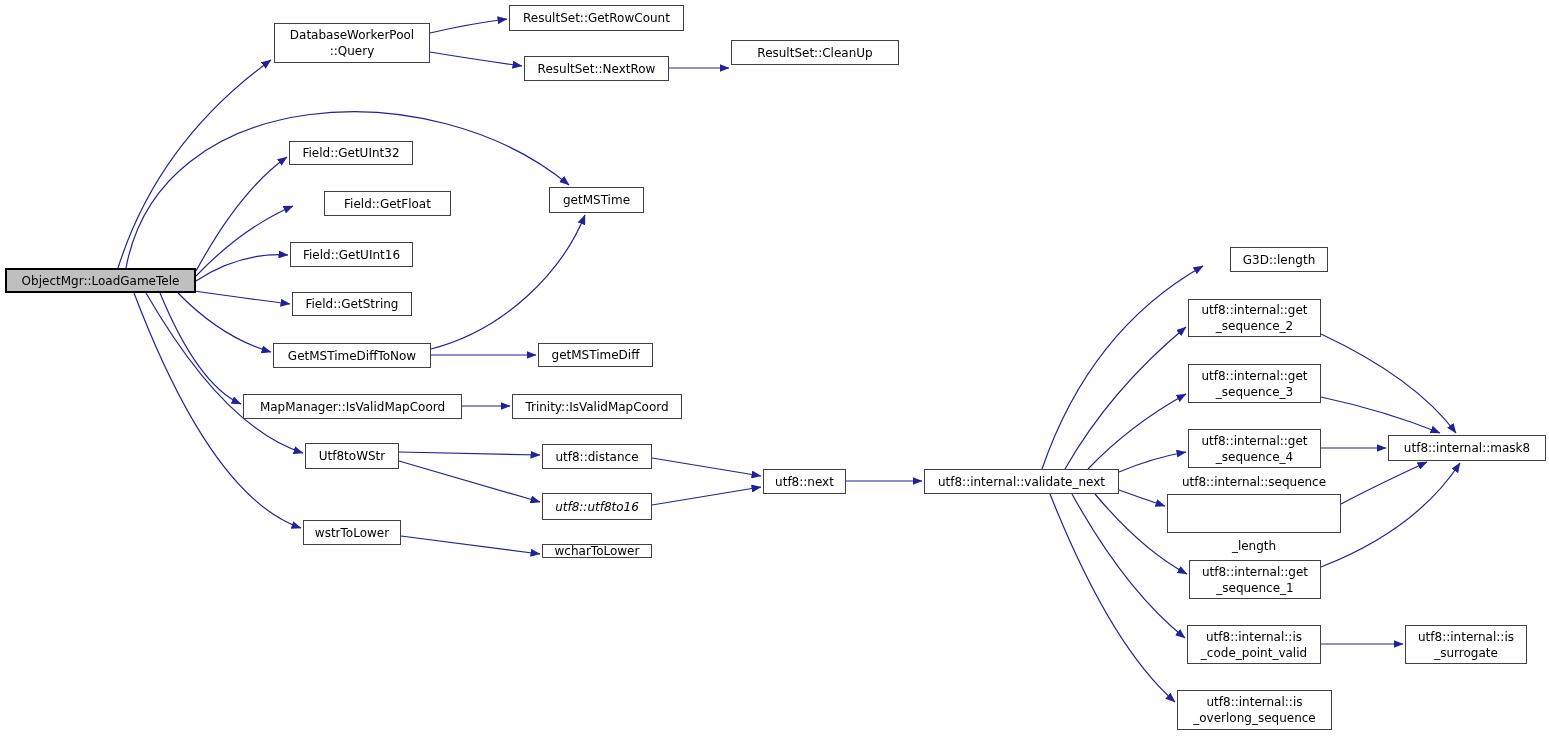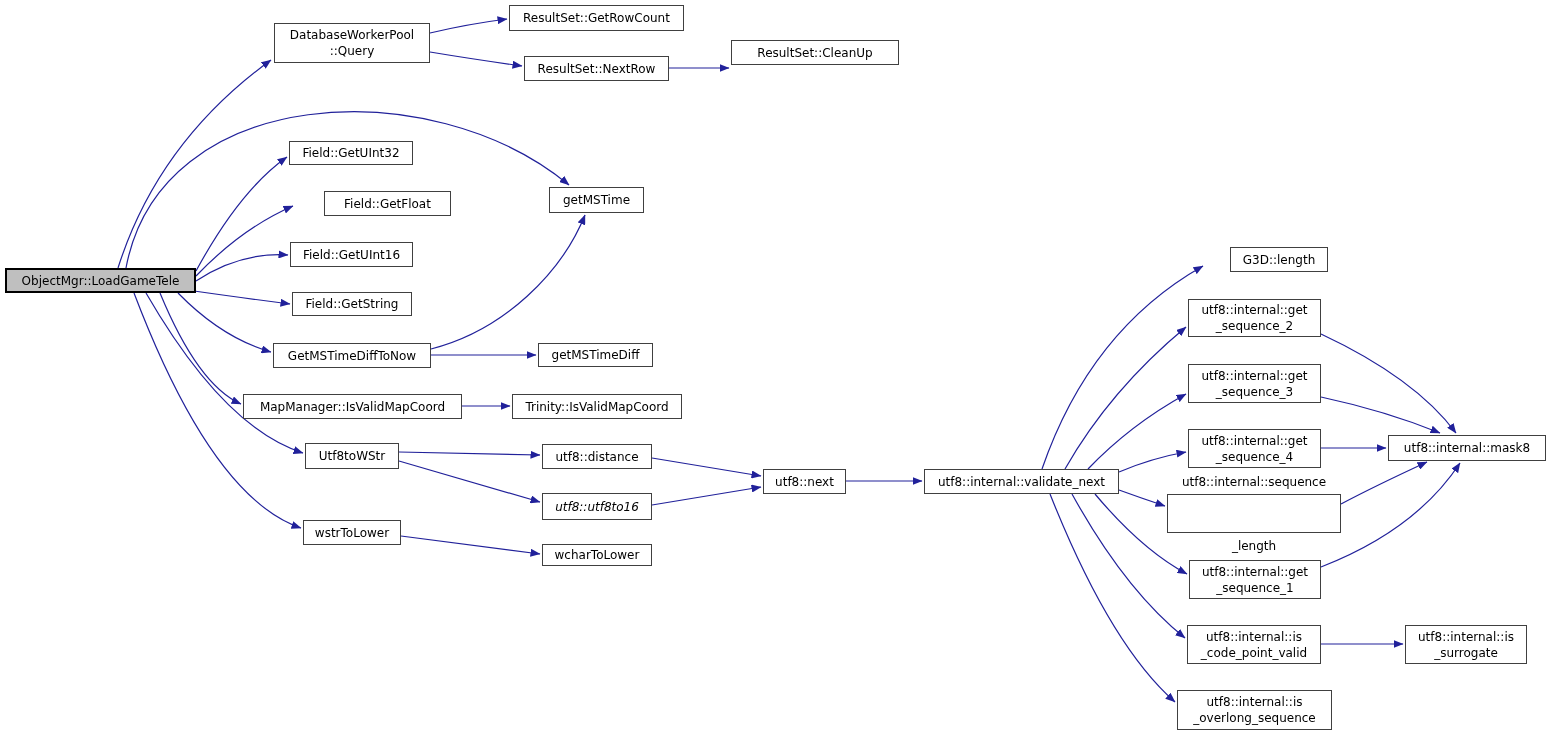--- a/index.html
+++ b/index.html
@@ -134,21 +134,21 @@
       </div>
       <div class="node" style="left: 542px; top: 444px; width: 110px; height: 25px;">
         <div>utf8::distance</div>
       </div>
       <div class="node" style="left: 542px; top: 493px; width: 110px; height: 27px; font-style: italic;">
         <div>utf8::utf8to16</div>
       </div>
       <div class="node" style="left: 303px; top: 520px; width: 98px; height: 25px;">
         <div>wstrToLower</div>
       </div>
-      <div class="node" style="left: 542px; top: 544px; width: 110px; height: 22px;">
+      <div class="node" style="left: 542px; top: 544px; width: 110px; height: 14px;">
         <div>wcharToLower</div>
       </div>
       <div class="node" style="left: 763px; top: 469px; width: 83px; height: 25px;">
         <div>utf8::next</div>
       </div>
       <div class="node" style="left: 924px; top: 469px; width: 195px; height: 25px;">
         <div>utf8::internal::validate_next</div>
       </div>
       <div class="node" style="left: 1206px; top: 247px; width: 98px; height: 25px; margin-left: 24px;">
         <div>G3D::length</div>

